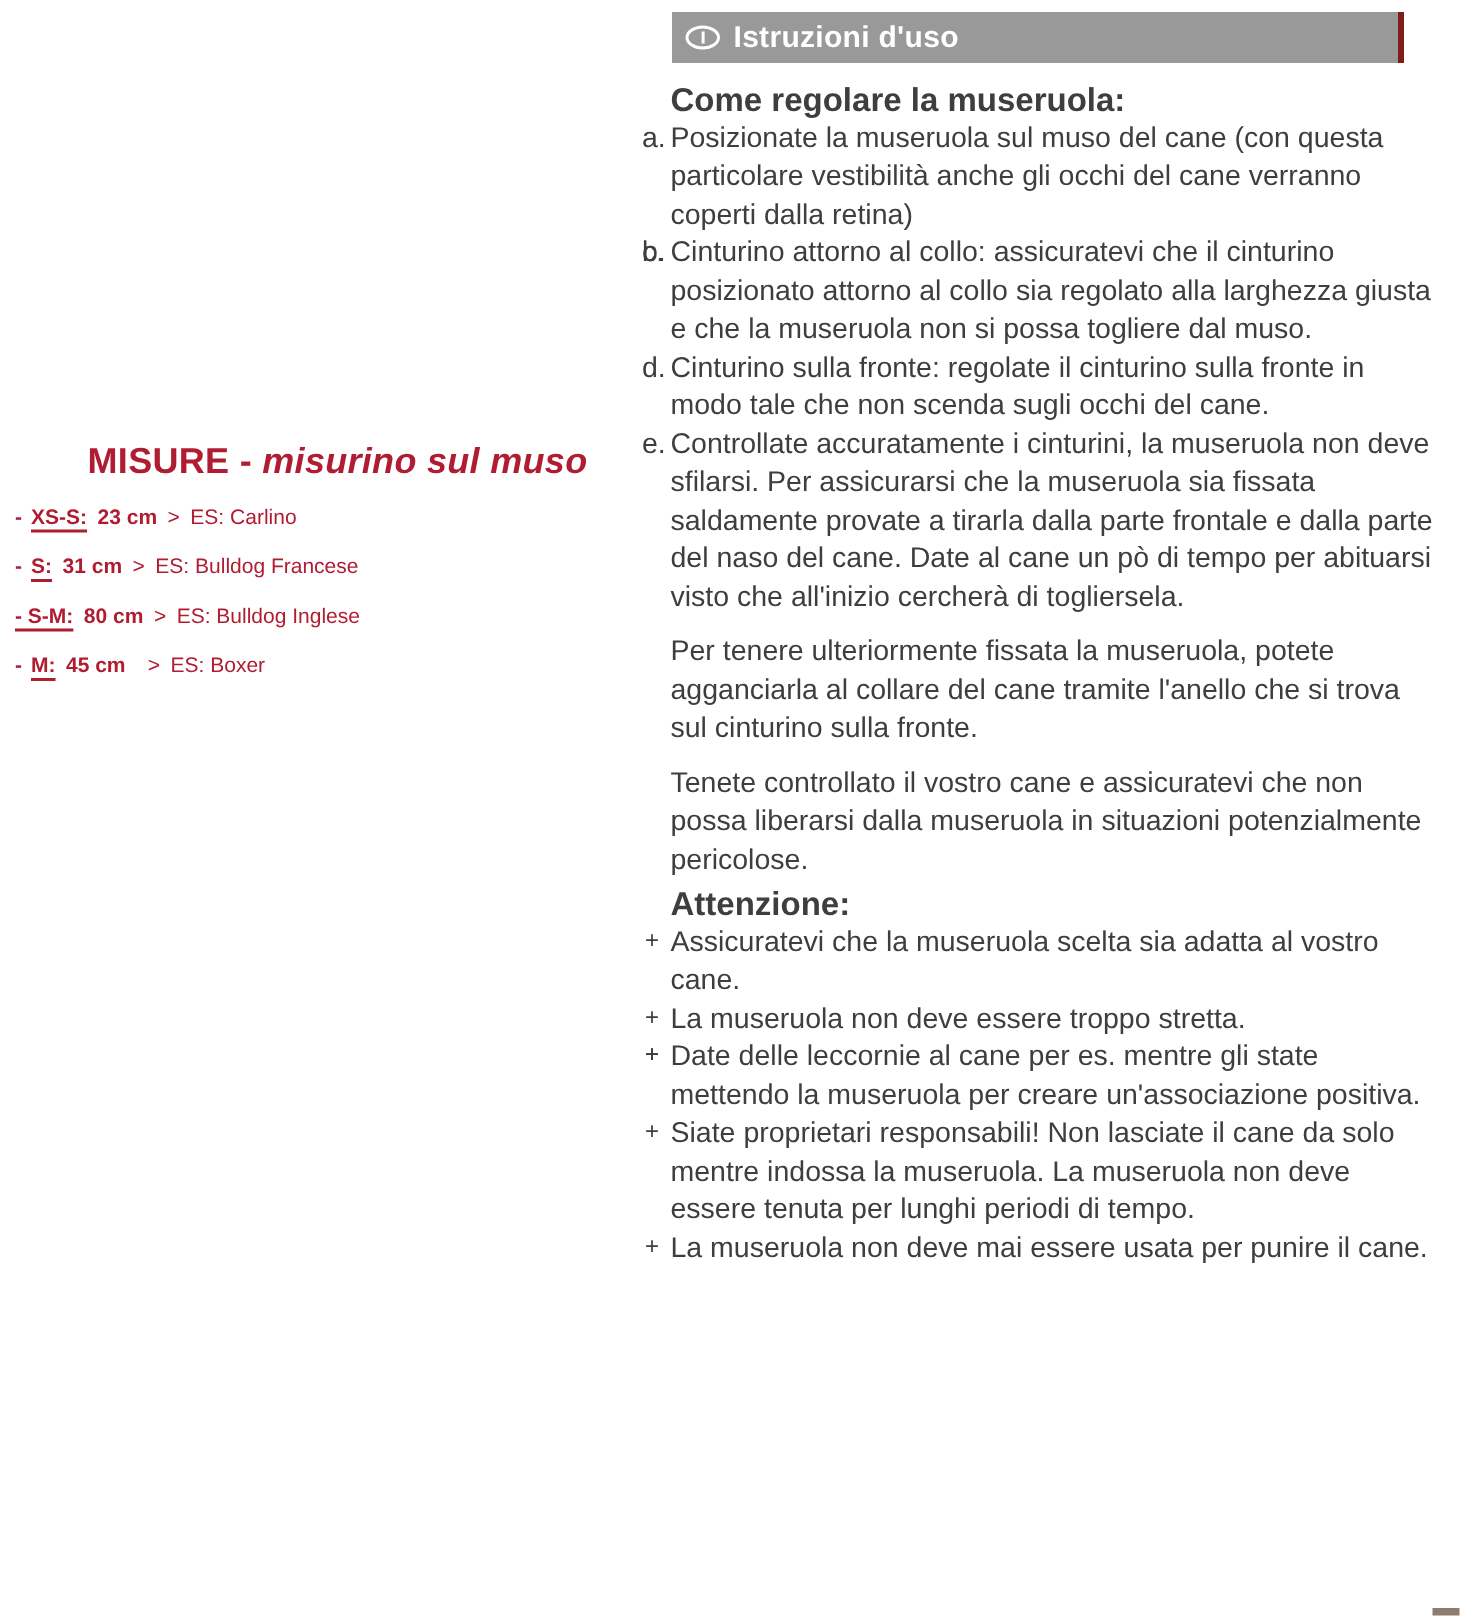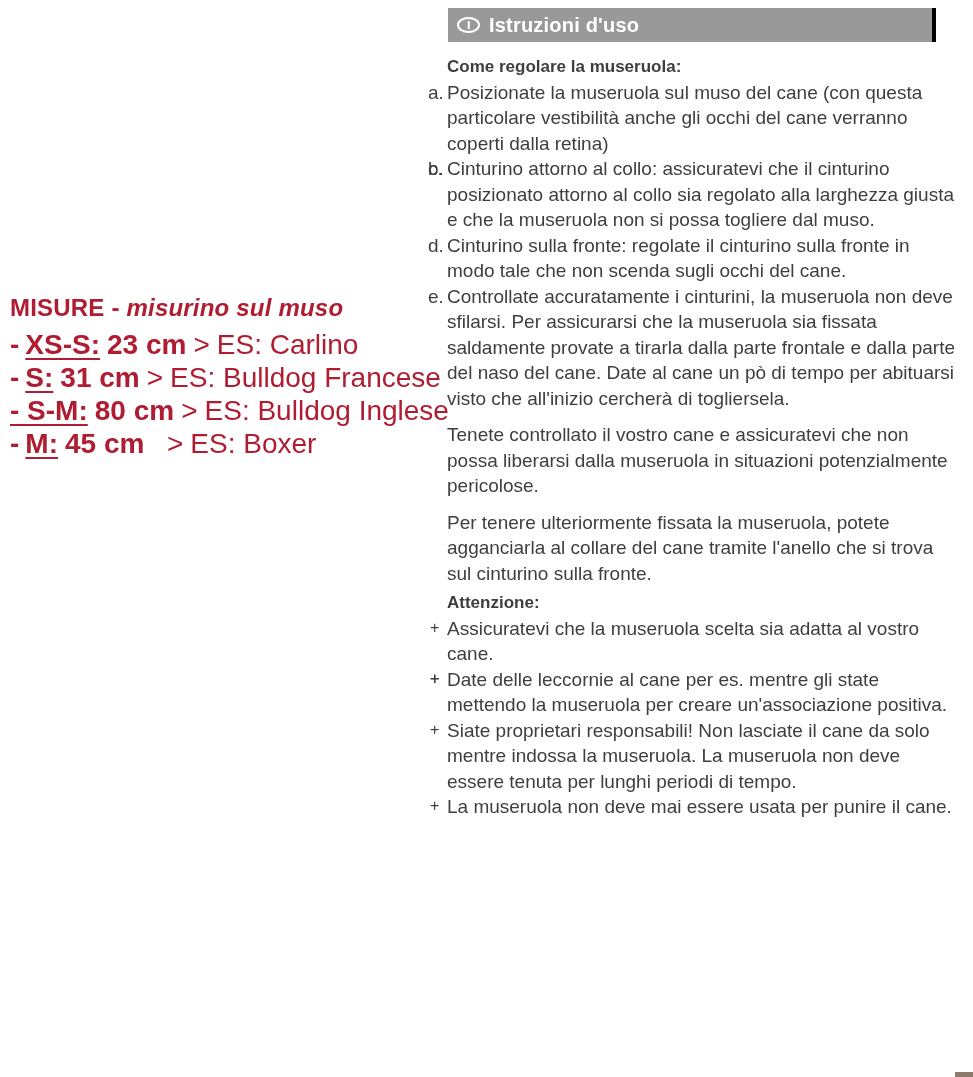--- a/index.html
+++ b/index.html
@@ -18,24 +18,25 @@
     position: absolute;
     left: 10px; top: 294px;
     width: 430px;
     color: #b01c31;
   }
   .measures-title {
     font-size: 24px;
     font-weight: bold;
     margin: 0 0 6px 0;
     letter-spacing: 0.2px;
+    text-align: center;
   }
   .measures-title .title-italic { font-style: italic; }
   .measure-line {
-    font-size: 28px;
+    font-size: 14px;
     line-height: 33px;
     font-weight: bold;
     white-space: nowrap;
   }
   .measure-line span:empty { display: none; }
   .m-prefix { margin-right: 6px; }
   .m-label {
     text-decoration: underline;
     text-decoration-thickness: 2px;
     text-underline-offset: 4px;
@@ -49,21 +50,21 @@
   .right-col {
     position: absolute;
     left: 428px; top: 8px;
     width: 534px;
   }
   .header-bar {
     margin-left: 20px;
     width: 488px;
     height: 34px;
     background: #999999;
-    border-right: 4px solid #000000;
+    border-right: 4px solid #7f1d1d;
     color: #ffffff;
     display: flex;
     align-items: center;
     padding-left: 9px;
   }
   .info-icon {
     width: 23px; height: 16px;
     border: 2px solid #ffffff;
     border-radius: 50%;
     position: relative;
@@ -83,21 +84,21 @@
     letter-spacing: 0.2px;
   }
 
   .content {
     margin: 12px 0 0 19px;
     width: 513px;
     font-size: 19px;
     line-height: 25.5px;
   }
   .intro-heading, .attention-heading {
-    font-size: 17px;
+    font-size: 22px;
     font-weight: bold;
     margin: 0;
   }
   .attention-heading { margin-top: 4px; }
 
   ol.letter-list, ul.plus-list {
     list-style: none;
     margin: 0; padding: 0;
   }
   ol.letter-list li, ul.plus-list li {
@@ -168,35 +169,35 @@
           <span class="marker">d.</span><span>Cinturino sulla fronte: regolate il cinturino sulla fronte in modo tale che non scenda sugli occhi del cane.</span>
         </li>
 
         <li>
           <span class="marker">e.</span><span>Controllate accuratamente i cinturini, la museruola non deve sfilarsi. Per assicurarsi che la museruola sia fissata saldamente provate a tirarla dalla parte frontale e dalla parte del naso del cane. Date al cane un pò di tempo per abituarsi visto che all'inizio cercherà di togliersela.</span>
         </li>
       </ol>
 
     <div>
 
+        <p class="para">Per tenere ulteriormente fissata la museruola, potete agganciarla al collare del cane tramite l'anello che si trova sul cinturino sulla fronte.</p>
+
         <p class="para">Tenete controllato il vostro cane e assicuratevi che non possa liberarsi dalla museruola in situazioni potenzialmente pericolose.</p>
-
-        <p class="para">Per tenere ulteriormente fissata la museruola, potete agganciarla al collare del cane tramite l'anello che si trova sul cinturino sulla fronte.</p>
       </div>
 
     <p class="attention-heading">Attenzione:</p>
 
     <ul class="plus-list">
 
         <li>
           <span class="marker">+</span><span>Assicuratevi che la museruola scelta sia adatta al vostro cane.</span>
         </li>
 
         <li>
-          <span class="marker">+</span>
+          <span class="marker">+</span><span>La museruola non deve essere troppo stretta.</span>
         </li>
 
         <li>
           <span class="marker">+</span>
         </li>
 
         <li>
           <span class="marker">+</span><span>Date delle leccornie al cane per es. mentre gli state mettendo la museruola per creare un'associazione positiva.</span>
         </li>
 

